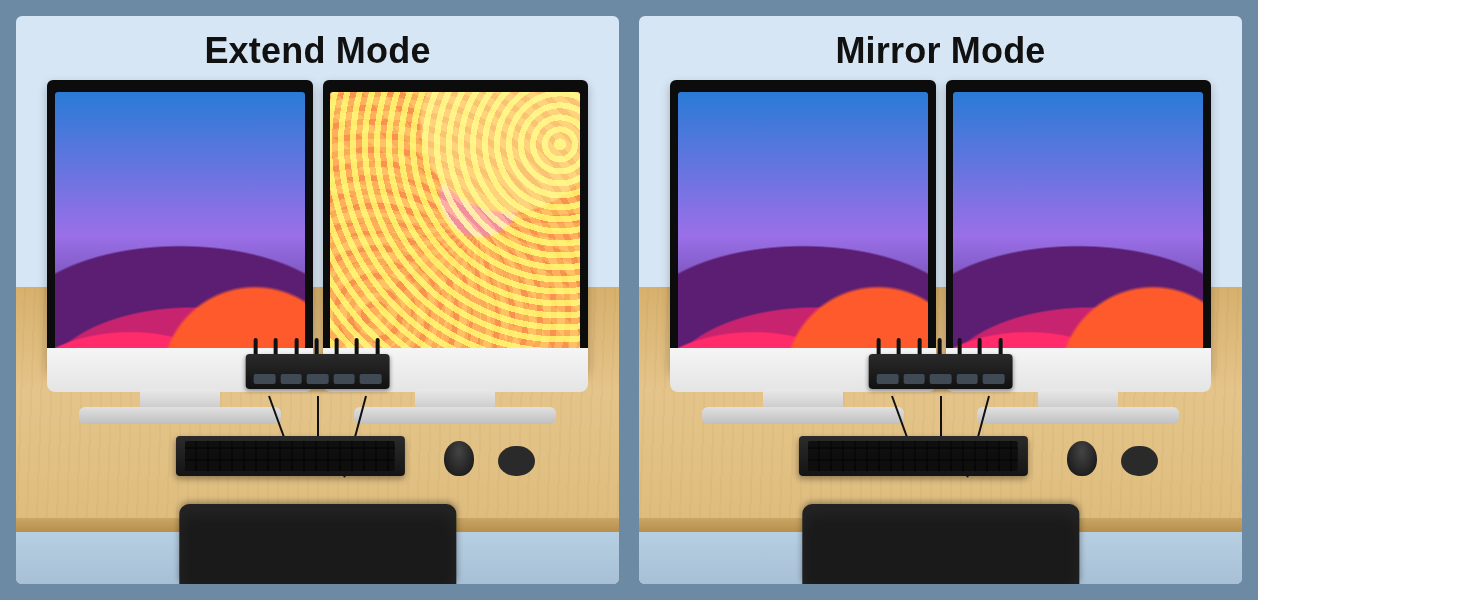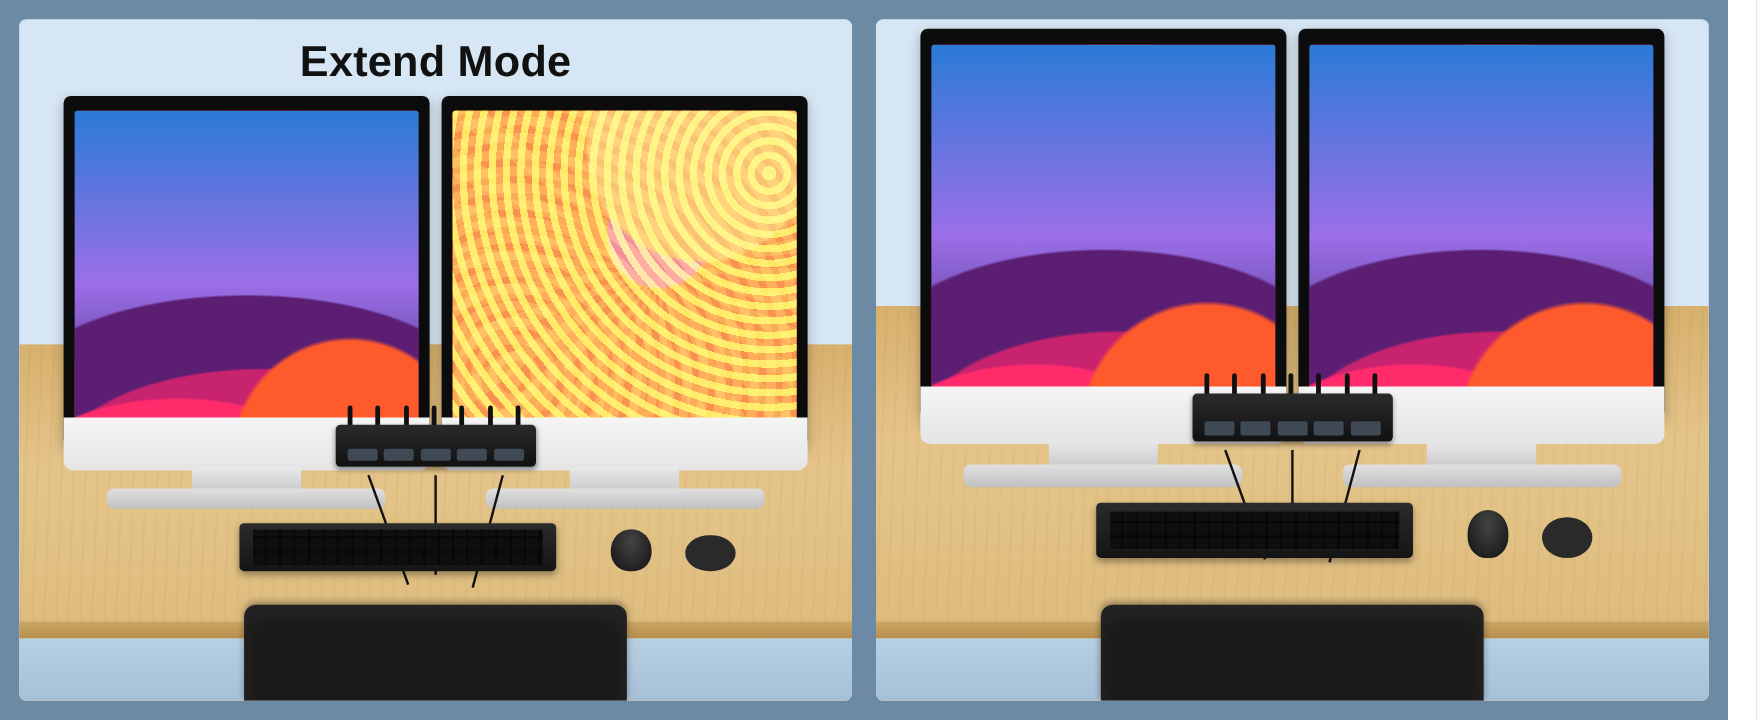--- a/index.html
+++ b/index.html
@@ -1,16 +1,16 @@
 <!DOCTYPE html>
 <html><head>
 <meta charset="utf-8">
 <style>
   html,body{margin:0;padding:0;width:1464px;height:600px;font-family:"Segoe UI",Arial,Helvetica,sans-serif;overflow:hidden}
-  .page{width:1440px;height:600px;background:#6d8aa4;display:flex;gap:20px;padding:16px;box-sizing:border-box}
+  .page{width:1258px;height:600px;background:#6d8aa4;display:flex;gap:20px;padding:16px;box-sizing:border-box}
   .panel{flex:1 1 50%;height:100%;background:#d7e6f4;border-radius:6px;position:relative;overflow:hidden;display:flex;flex-direction:column}
   .title{font-size:36px;font-weight:800;color:#111;width:100%;text-align:center;margin-top:14px;letter-spacing:.2px}
   .scene{flex:1;position:relative}
   
   .desk{position:absolute;left:0;right:0;bottom:0;height:58%;background:
     linear-gradient(180deg,#d7b06d 0%,#e5c48a 35%,#e2c184 55%,#dab879 100%)}
   .desk::after{content:"";position:absolute;left:0;right:0;top:0;height:100%;
     background:repeating-linear-gradient(92deg,rgba(0,0,0,0) 0 8px,rgba(0,0,0,.025) 8px 10px)}
   .desk-edge{position:absolute;left:0;right:0;bottom:52px;height:14px;background:linear-gradient(180deg,#caa564,#b68f4d)}
   .floor{position:absolute;left:0;right:0;bottom:0;height:52px;background:linear-gradient(180deg,#b7cfe2,#a8c0d6)}
@@ -112,20 +112,21 @@
       <div class="cable c2"></div>
       <div class="cable c3"></div>
 
       <div class="kbd"></div>
       <div class="mouse"></div>
       <div class="pad"></div>
     </div>
   </div>
 
   <div class="panel">
+    <div class="title">Mirror Mode</div>
     <div class="scene">
       <div class="desk"></div>
       <div class="desk-edge"></div>
       <div class="floor"></div>
       <div class="chair"></div>
 
       <div class="monitors">
         <div class="mon">
           <div class="bezel"></div>
           <div class="screen wall-bigsur"></div>

